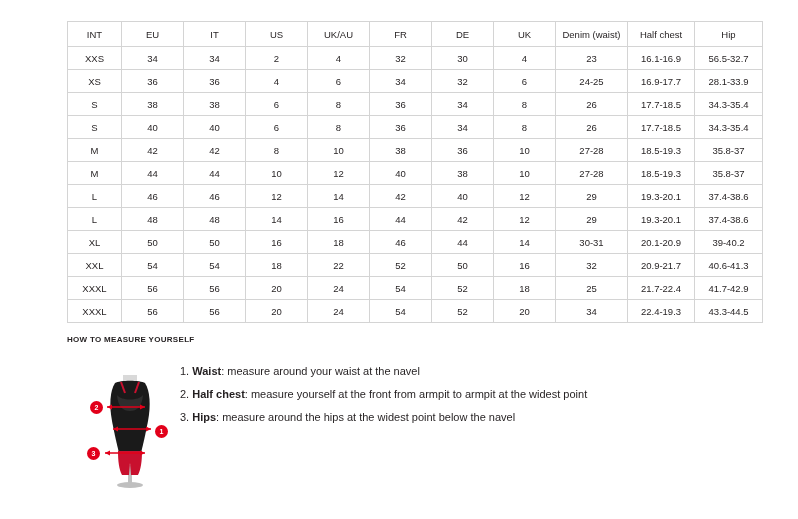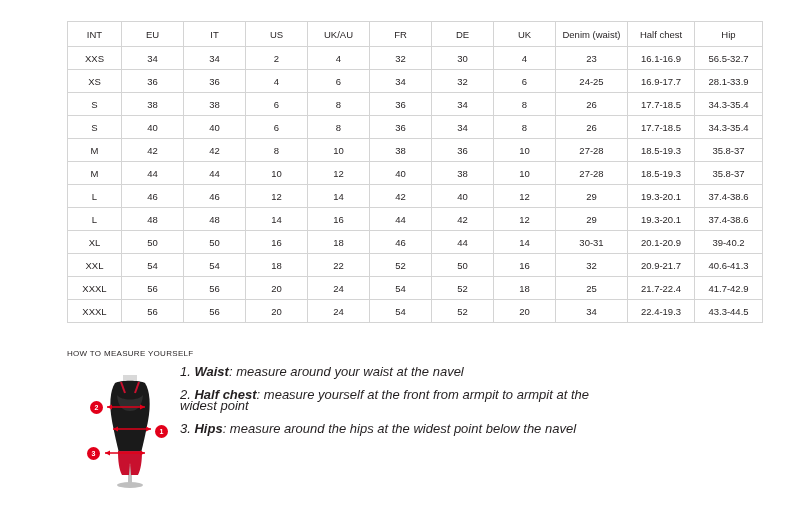--- a/index.html
+++ b/index.html
@@ -57,38 +57,37 @@
   col.c6 { width: 62px; }
   col.c7 { width: 62px; }
   col.c8 { width: 72px; }
   col.c9 { width: 67px; }
   col.c10 { width: 68px; }
 
   
   .measure-title {
     position: absolute;
     left: 67px;
-    top: 349px;
+    top: 335px;
     font-size: 8px;
-    font-weight: normal;
+    font-weight: bold;
     letter-spacing: 0.3px;
     color: #231f20;
   }
   .measure-list {
     position: absolute;
     left: 180px;
     top: 366px;
     width: 420px;
   }
   .measure-list .item {
-    font-size: 13px;
+    font-size: 11px;
     line-height: 11px;
     margin-bottom: 12px;
     color: #231f20;
-    font-style: italic;
   }
   .measure-list .item b { font-weight: bold; }
 
   
   .figure {
     position: absolute;
     left: 85px;
     top: 365px;
     width: 90px;
     height: 125px;

